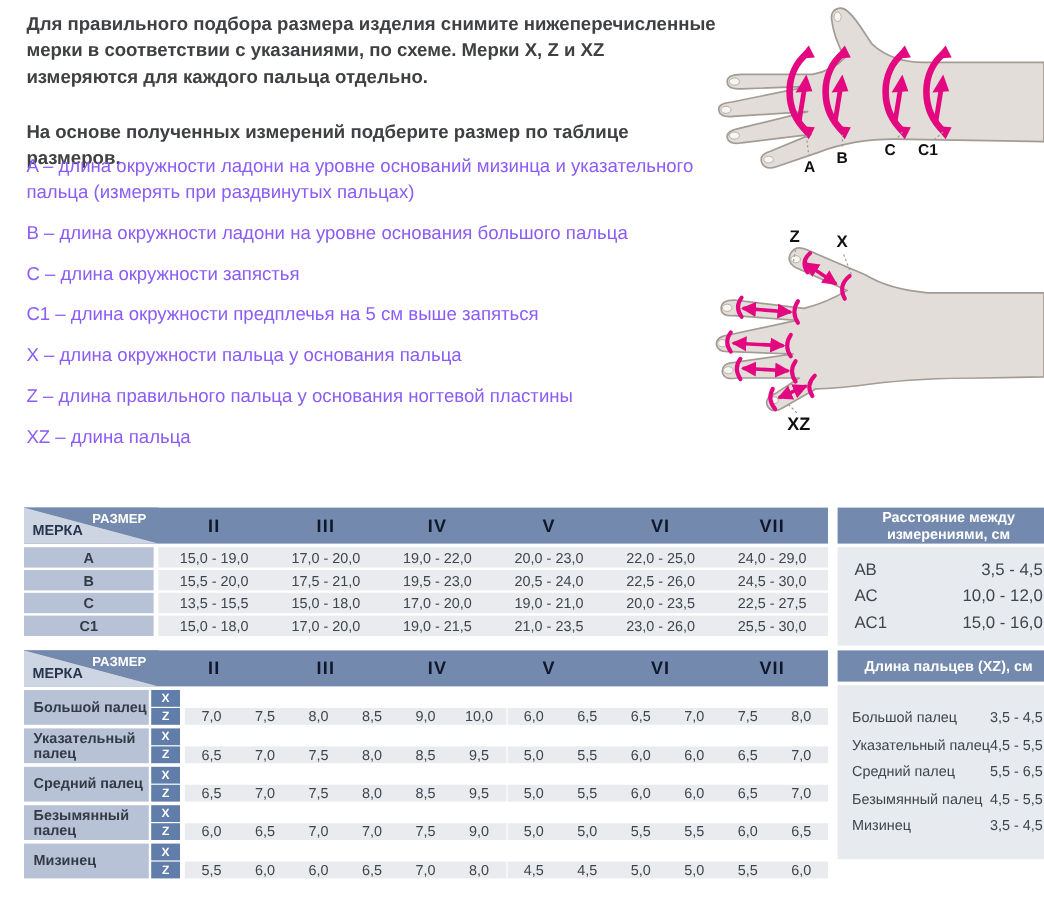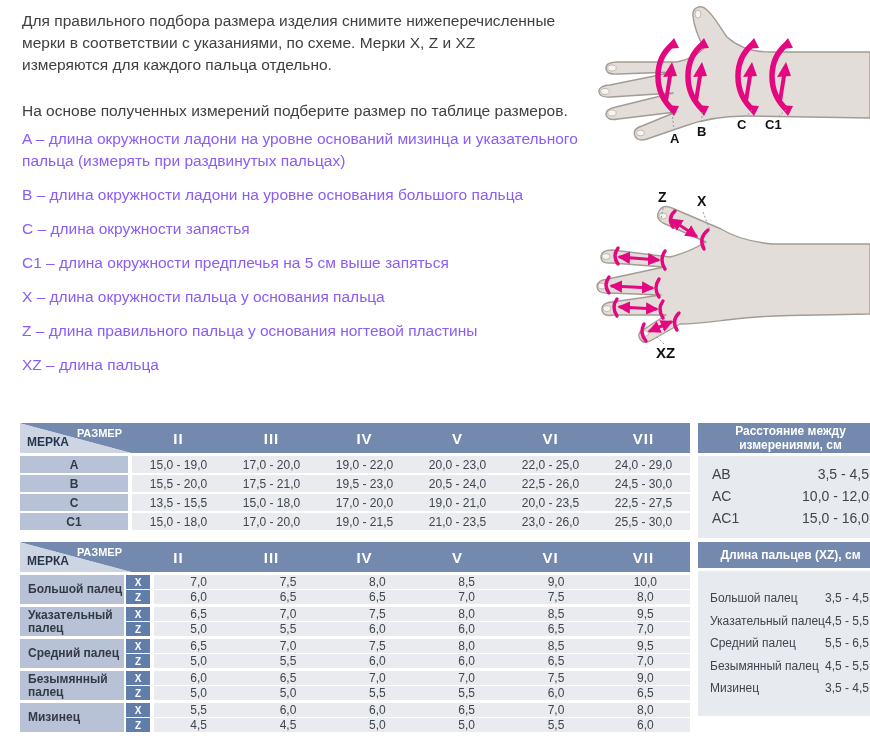--- a/index.html
+++ b/index.html
@@ -2,21 +2,21 @@
 <html><head>
 <meta charset="utf-8">
 <style>
   html,body{margin:0;padding:0;background:#fff;}
   .page{position:relative;width:870px;height:752px;background:#ffffff;
         font-family:"Liberation Sans", sans-serif;overflow:hidden;}
 
   
   .intro{position:absolute;left:22px;top:10px;width:578px;color:#3f4043;
          font-size:15.5px;line-height:22px;}
-  .intro p{margin:0 0 24px 0;white-space:pre-line;}
+  .intro p{margin:0 0 24px 0;white-space:pre-line;font-weight:bold;}
 
   .measure-list{position:absolute;left:22px;top:128px;width:578px;
                 color:#8b5cf6;font-size:15.5px;line-height:22px;}
   .m-item{margin-bottom:12px;white-space:pre-line;}
 
   
   .size-title{position:absolute;top:384px;left:0;width:860px;text-align:center;
               font-size:21px;font-weight:bold;color:#161616;letter-spacing:.4px;}
 
   
@@ -25,40 +25,40 @@
   .tbl{width:670px;}
 
   .t-header{display:flex;height:30px;background:#7389ad;}
   .corner{width:112px;position:relative;flex:none;
           background:linear-gradient(to top right,#cdd5e3 49.4%,#7389ad 50.6%);}
   .corner .c-top{position:absolute;top:4px;right:10px;color:#fff;
                  font-size:11px;font-weight:bold;}
   .corner .c-bot{position:absolute;bottom:4px;left:7px;color:#26354e;
                  font-size:12px;font-weight:bold;}
   .t-header .col{flex:1;display:flex;align-items:center;justify-content:center;
-                 color:#ffffff;font-weight:bold;font-size:15px;letter-spacing:1px;}
+                 color:#0f172a;font-weight:bold;font-size:15px;letter-spacing:1px;}
 
   .t1-row{display:flex;height:17px;margin-top:2px;}
   .t1-row:first-child{margin-top:3px;}
   .t1-label{width:108px;margin-right:4px;flex:none;background:#b7c2d6;
             display:flex;align-items:center;justify-content:center;
             font-size:12px;font-weight:bold;color:#333a45;}
   .t1-data{flex:1;display:flex;background:#e9ebee;}
   .t1-cell{flex:1;display:flex;align-items:center;justify-content:center;
            font-size:12px;color:#3f454e;}
 
   .t2-group{display:flex;height:29px;margin-top:3px;}
   .t2-label{width:96px;margin-right:2px;flex:none;background:#b7c2d6;
             display:flex;align-items:center;padding-left:8px;
             font-size:12px;line-height:13px;font-weight:bold;color:#333a45;}
   .t2-badges{width:24px;margin-right:4px;flex:none;display:flex;
              flex-direction:column;gap:1px;}
   .t2-badge{flex:1;background:#607ea9;color:#fff;font-size:10px;font-weight:bold;
             display:flex;align-items:center;justify-content:center;}
-  .t2-rows{flex:1;display:flex;flex-direction:column;gap:1px;}
+  .t2-rows{flex:1;display:flex;flex-direction:row;gap:1px;align-items:flex-end;}
   .t2-drow{flex:1;display:flex;background:#e9ebee;}
   .t2-cell{flex:1;display:flex;align-items:center;justify-content:center;
            font-size:12px;color:#3f454e;}
 
   
   .panel{width:185px;flex:none;}
   .panel-header{background:#7389ad;color:#fff;font-weight:bold;font-size:12px;
                 line-height:14px;text-align:center;display:flex;align-items:center;
                 justify-content:center;padding:0 10px;}
   .panel1 .panel-header{height:30px;}

